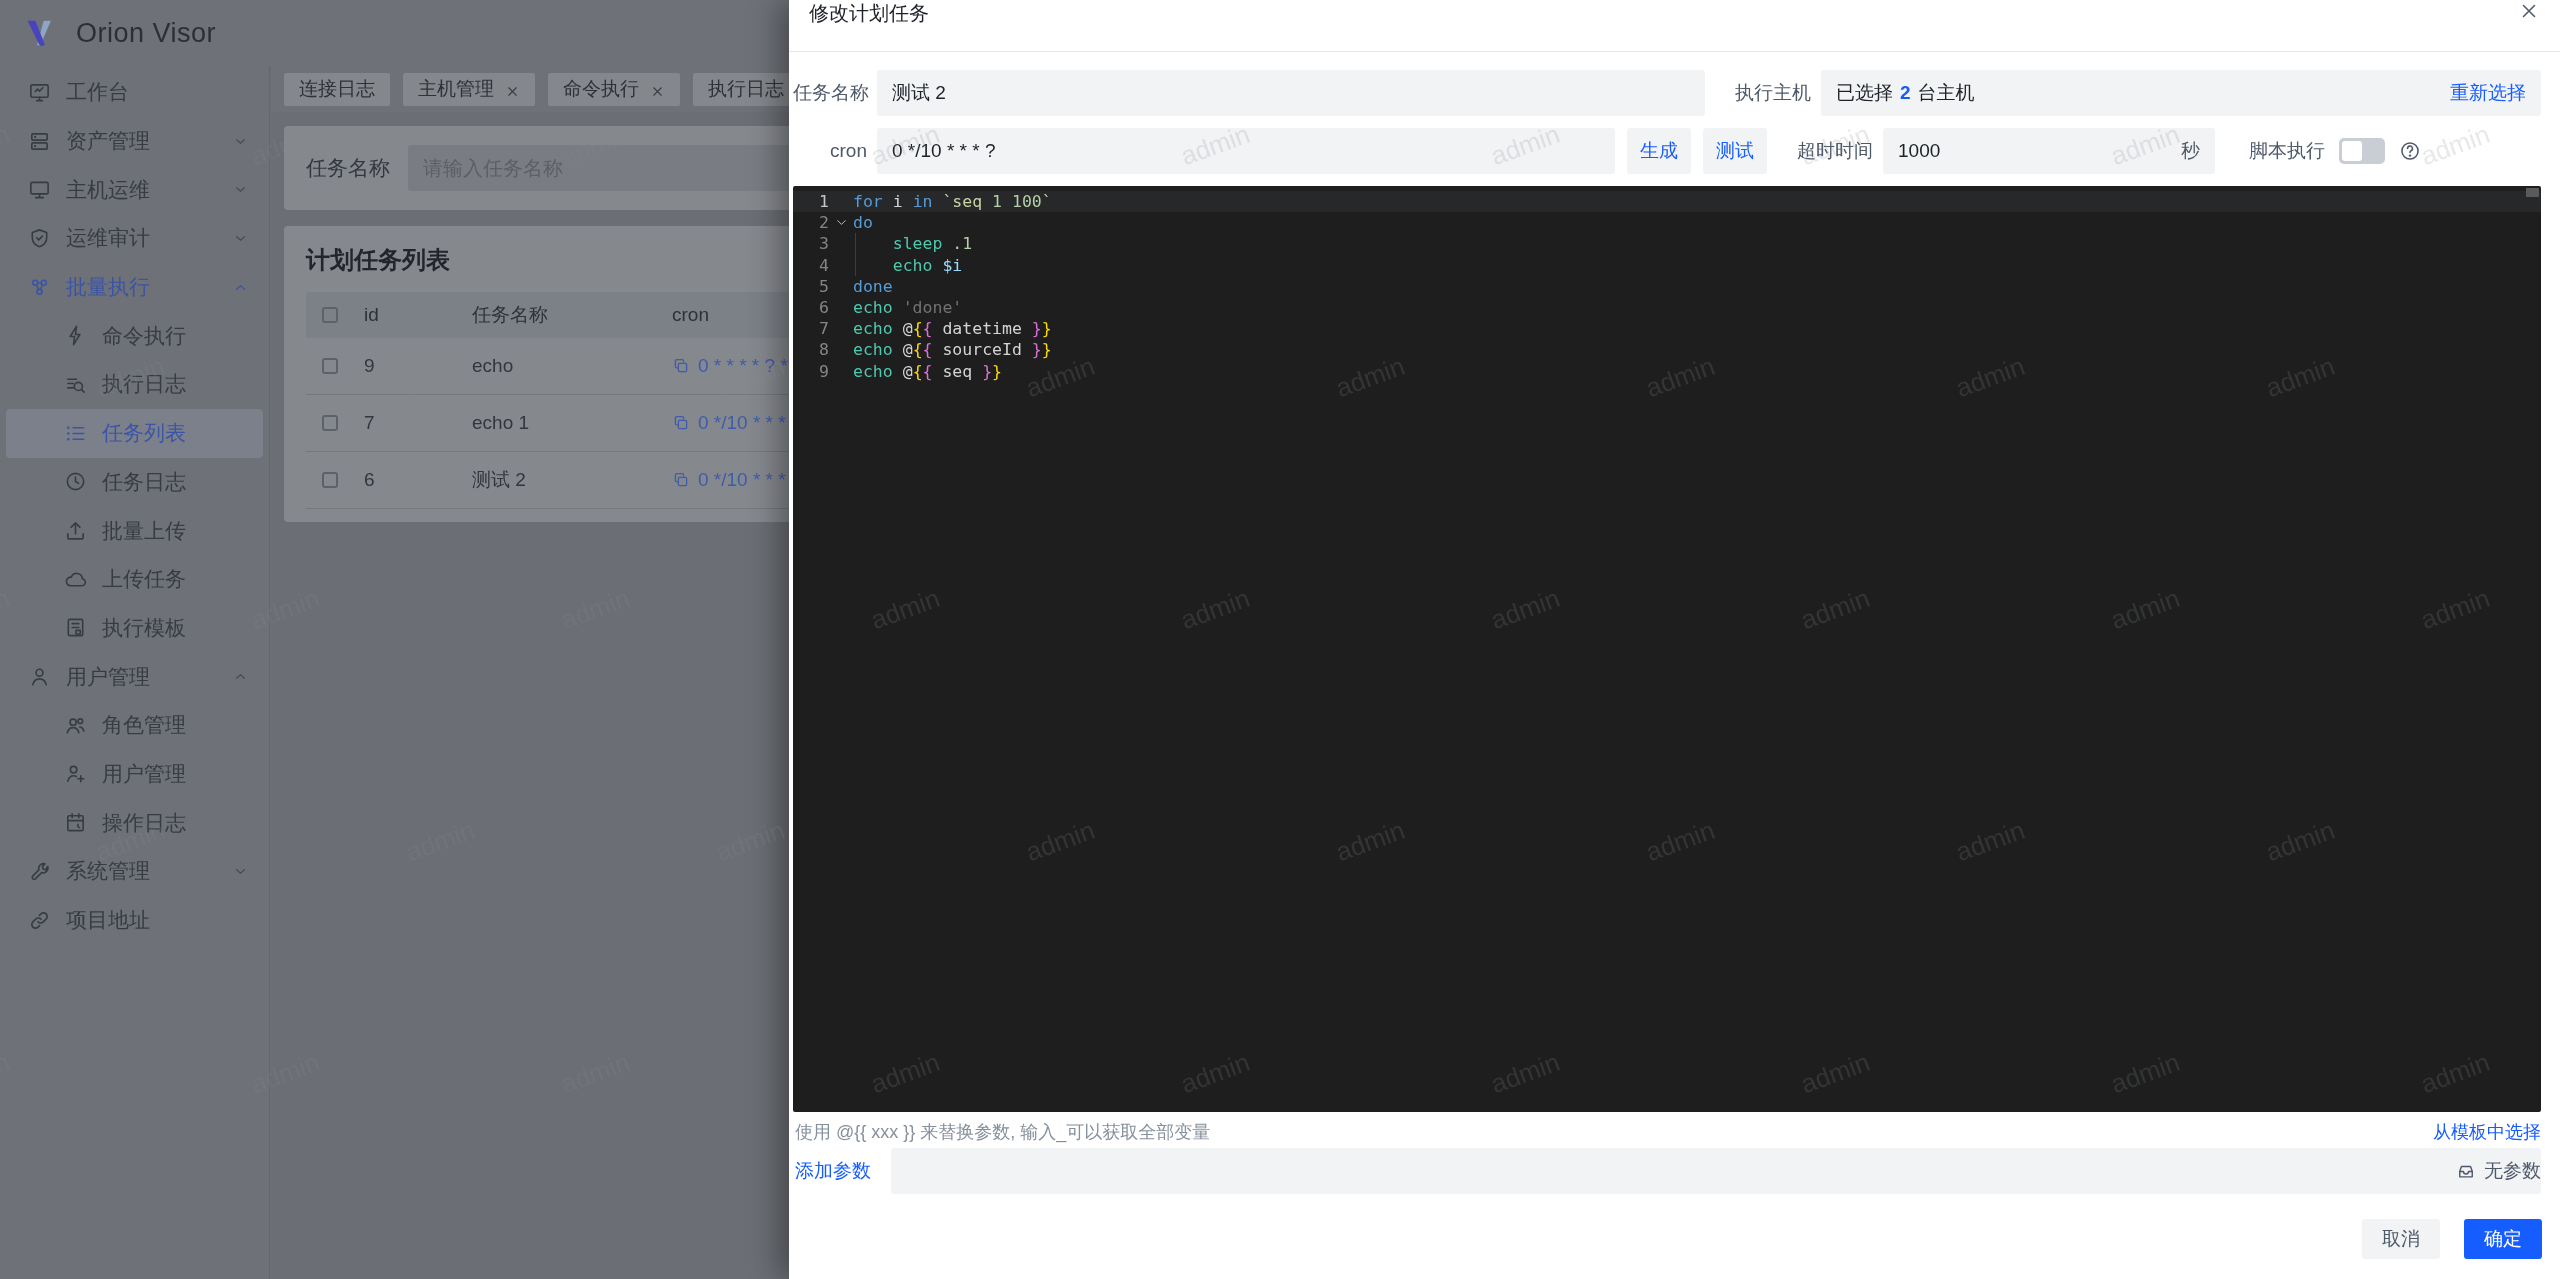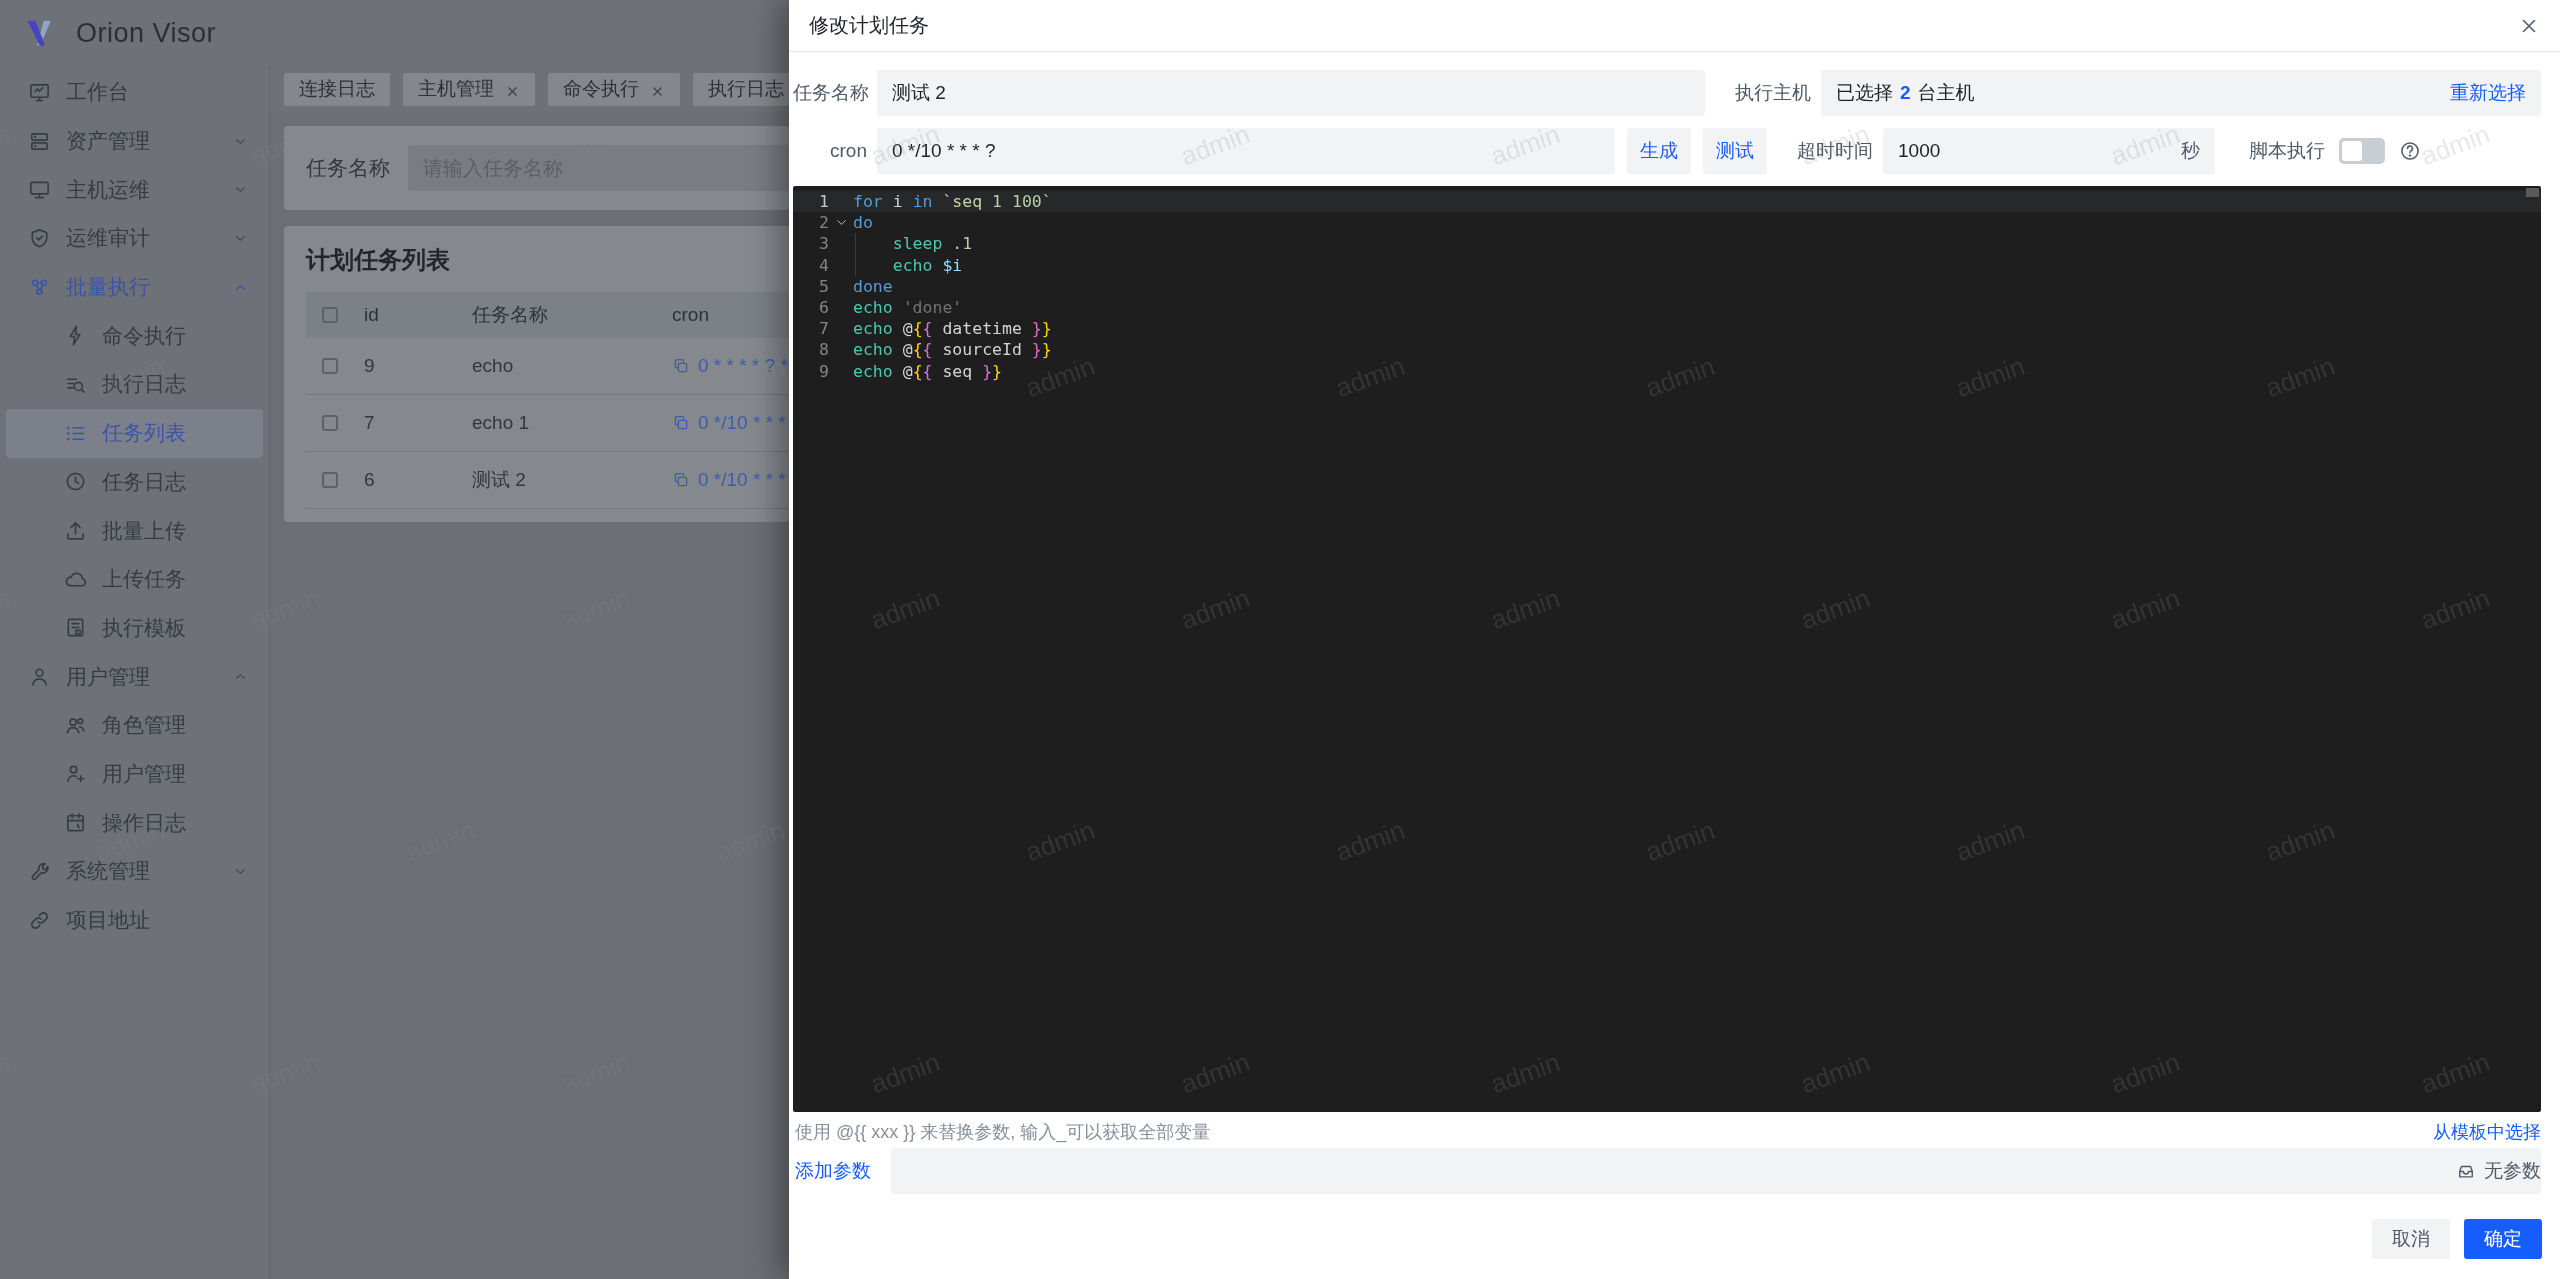--- a/index.html
+++ b/index.html
@@ -48,21 +48,21 @@
   .grid-head{background:#7c8087;height:46px;margin-top:16px;border-bottom:none;border-radius:2px;
              color:#2d3138;}
   .cbx{width:16px;height:16px;border:2px solid #5d6169;border-radius:3px;margin-left:16px;cursor:pointer;}
   .cron-cell{color:#3e5cab;display:flex;align-items:center;gap:8px;white-space:nowrap;overflow:hidden;}
   .cron-cell .cp{width:18px;height:18px;flex:none;cursor:pointer;}
   .cron-cell .cp svg{width:100%;height:100%;}
 
   
   .drawer{position:absolute;left:789px;top:0;width:1771px;height:1279px;background:#ffffff;z-index:5;
           box-shadow:-10px 0 28px rgba(0,0,0,.35);}
-  .d-header{height:52px;border-bottom:1px solid #e5e6eb;display:flex;align-items:center;padding:0 20px;}
+  .d-header{height:52px;border-bottom:1px solid #e5e6eb;display:flex;padding:0 20px;}
   .d-title{flex:1;font-size:20px;color:#1d2129;font-weight:500;}
   .d-close{width:22px;height:22px;color:#4e5969;cursor:pointer;}
   .d-close svg{width:100%;height:100%;}
 
   .frow{position:absolute;display:flex;align-items:center;height:46px;left:4px;right:19px;}
   .row1{top:70px;} .row2{top:128px;}
   .flabel{font-size:19px;color:#4e5969;text-align:right;white-space:nowrap;}
   .lab-a{width:74px;margin-right:10px;}
   .lab-b{width:88px;margin-right:10px;margin-left:18px;}
   .inp{background:#f2f3f5;border-radius:3px;height:46px;display:flex;align-items:center;
@@ -103,21 +103,21 @@
   .hint-row{position:absolute;left:6px;right:19px;top:1120px;display:flex;align-items:center;font-size:18px;}
   .hint-text{color:#86909c;flex:1;}
   .tpl-link{font-size:18px;}
   .param-row{position:absolute;left:6px;right:19px;top:1148px;height:46px;display:flex;align-items:center;}
   .add-param{font-size:19px;margin-right:20px;white-space:nowrap;}
   .no-param-box{flex:1;height:46px;background:#f2f3f5;border-radius:3px;display:flex;align-items:center;
                 justify-content:flex-end;gap:8px;color:#4e5969;font-size:19px;}
   .no-param-box .ei{width:20px;height:20px;color:#4e5969;}
   .no-param-box .ei svg{width:100%;height:100%;}
 
-  .d-footer{position:absolute;right:18px;bottom:20px;display:flex;gap:14px;}
+  .d-footer{position:absolute;right:18px;bottom:20px;display:flex;gap:24px;}
   .btn{height:40px;min-width:78px;padding:0 18px;border:none;border-radius:3px;font-size:19px;
        font-family:inherit;cursor:pointer;}
   .btn-cancel{background:#f2f3f5;color:#4e5969;}
   .btn-confirm{background:#165dff;color:#ffffff;}
 
   
   .wm-layer{position:absolute;inset:0;z-index:50;pointer-events:none;overflow:hidden;}
   .wm{position:absolute;font-size:26px;color:rgba(135,138,145,0.20);transform:rotate(-20deg);
       font-family:"Liberation Sans",sans-serif;white-space:nowrap;}
 </style>

